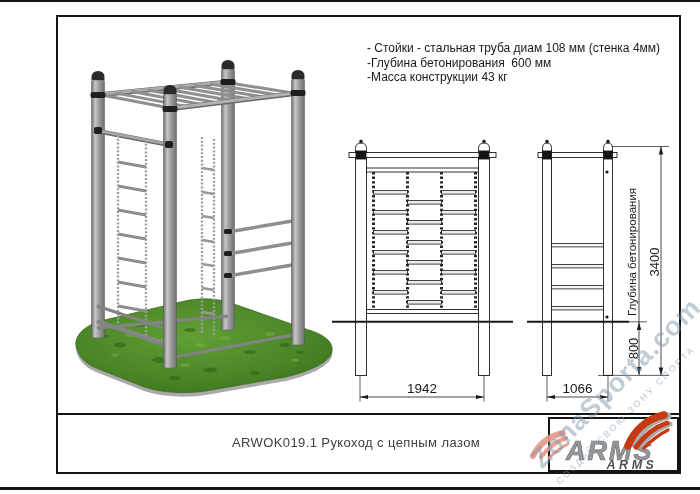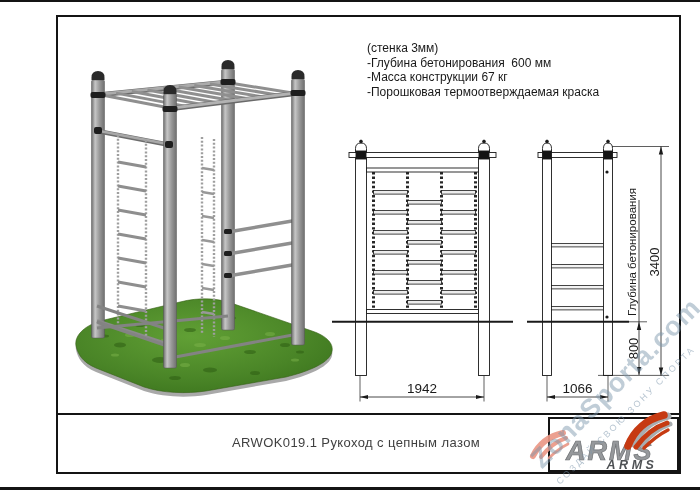--- a/index.html
+++ b/index.html
@@ -26,24 +26,23 @@
 <body>
 
 <div class="page">
 
   <div class="abs edge" style="top:0;height:2px;"></div>
   <div class="abs edge" style="top:487px;height:2.5px;"></div>
 
   <div class="abs main-frame"></div>
 
   <div class="abs specs">
-    <div>(стенка 3мм)</div>
+    <div>- Стойки - стальная труба диам 108 мм (стенка 4мм)</div>
     <div>-Глубина бетонирования  600 мм</div>
-    <div>-Масса конструкции 67 кг</div>
-    <div>-Порошковая термоотверждаемая краска</div>
+    <div>-Масса конструкции 43 кг</div>
   </div>
 
   <svg class="abs" style="left:60px;top:50px;width:285px;height:350px;" viewBox="60 50 285 350">
     <defs>
       <linearGradient id="postG" x1="0" y1="0" x2="1" y2="0">
         <stop offset="0" stop-color="#6e6e6e"></stop>
           <stop offset="0.28" stop-color="#c6c6c6"></stop>
         <stop offset="0.6" stop-color="#9a9a9a"></stop>
           <stop offset="1" stop-color="#6f6f6f"></stop>
       </linearGradient>

